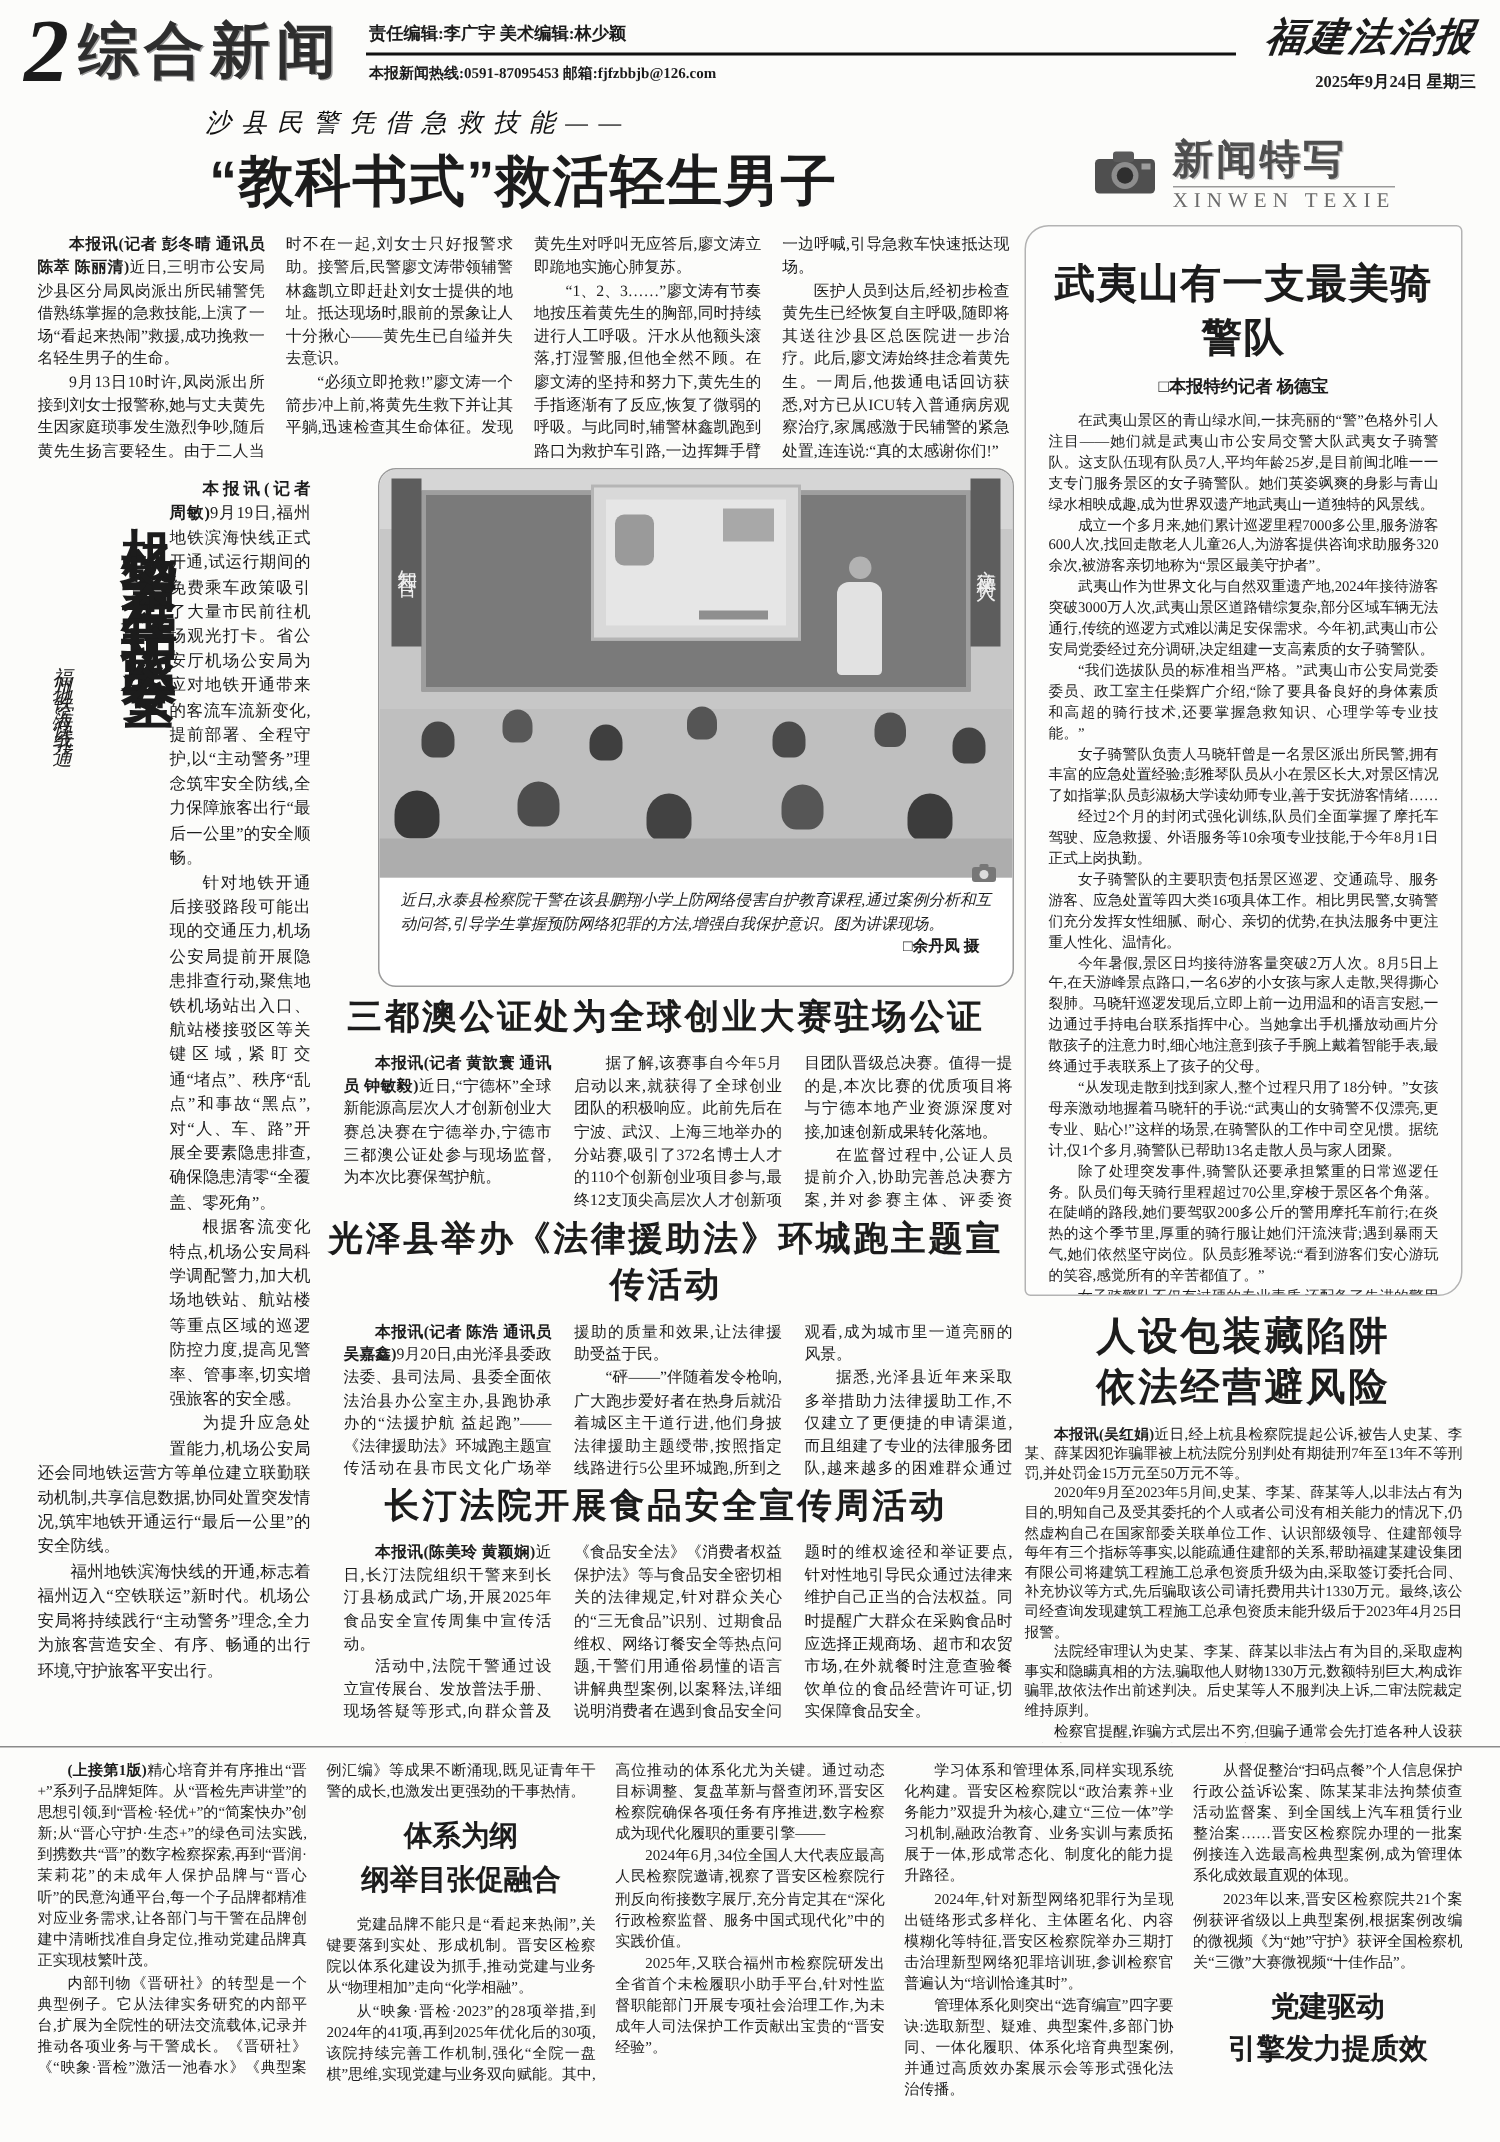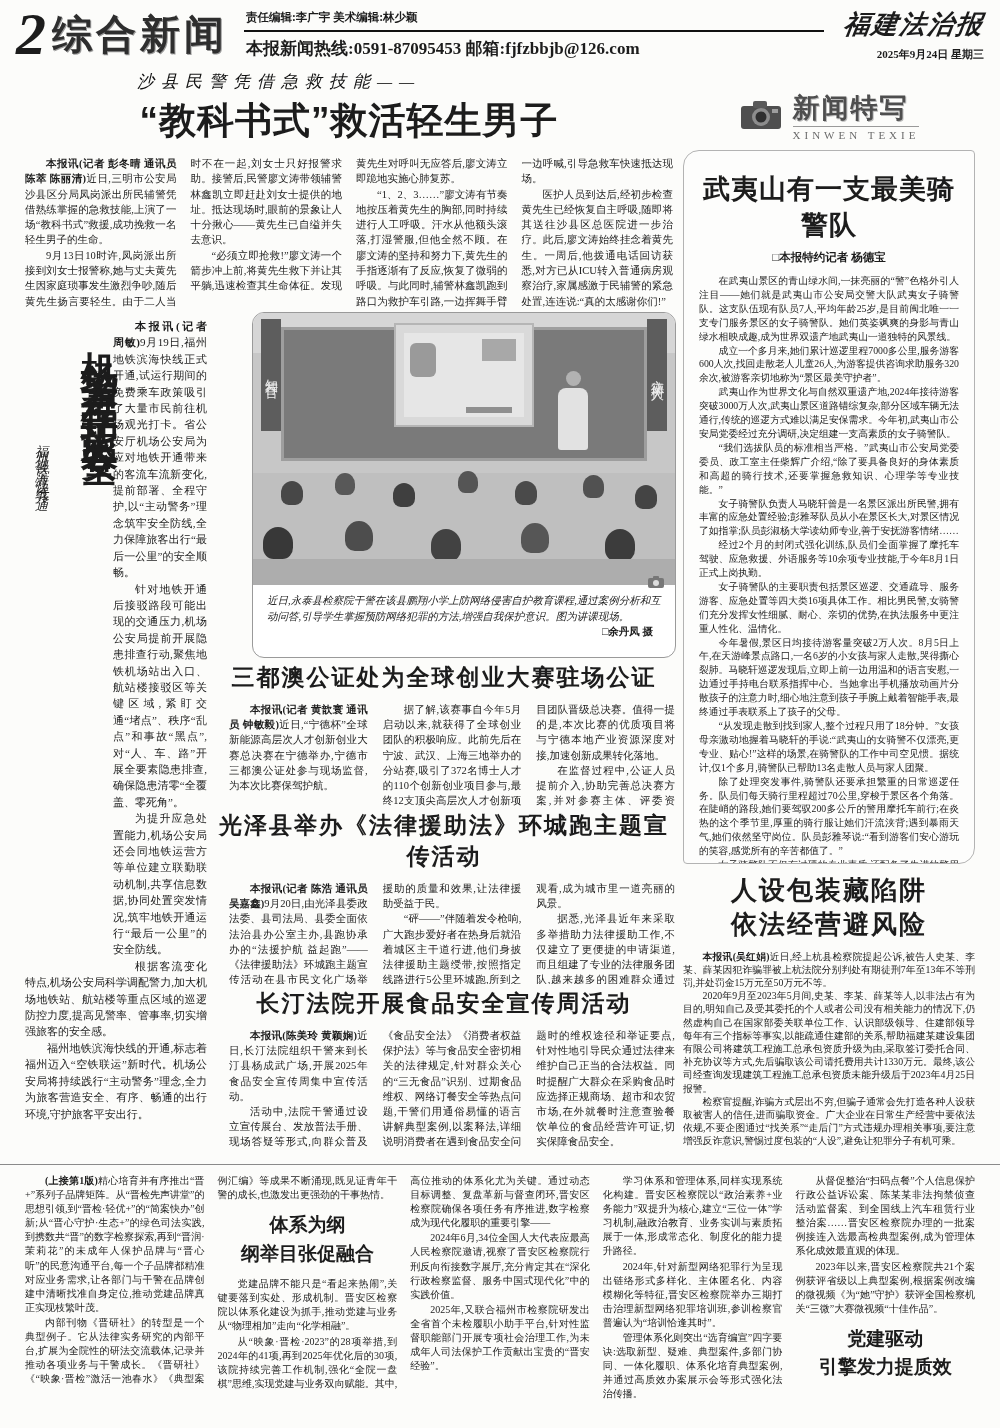--- a/index.html
+++ b/index.html
@@ -8,21 +8,21 @@
   .sans{font-family:"Liberation Sans","DejaVu Sans",sans-serif;}
 
   
   .hdr{position:absolute;top:6px;left:16px;right:16px;height:56px;display:flex;align-items:center;}
   .pagenum{font-size:60px;font-weight:bold;font-style:italic;line-height:56px;letter-spacing:-2px;}
   .secname{font-size:40px;font-weight:900;letter-spacing:4px;color:#2e2e2e;line-height:56px;margin-left:8px;
            text-shadow:1px 1px 0 #999;}
   .hdr-mid{flex:1;margin-left:16px;display:flex;flex-direction:column;justify-content:flex-start;}
   .hdr-mid .l1{font-size:11.5px;font-weight:bold;padding:2px 0 5px 2px;}
   .hdr-rule{border-bottom:2px solid #111;}
-  .hdr-mid .l2{font-size:17px;font-weight:bold;padding:5px 0 0 2px;}
+  .hdr-mid .l2{font-size:10px;font-weight:bold;padding:5px 0 0 2px;}
   .hdr-right{width:160px;text-align:right;}
   .masthead{font-size:26px;font-weight:bold;font-style:italic;transform:skewX(-8deg);letter-spacing:2px;}
   .dateline{font-size:11px;font-weight:bold;margin-top:5px;}
 
   
   .para{margin:0;text-indent:2em;text-align:justify;}
   .lead-b{font-weight:bold;}
   .subhead{font-weight:bold;text-align:center;margin:9px 0;font-size:19px;line-height:1.5;
            font-family:Liberation Serif, serif;}
 
@@ -66,21 +66,21 @@
 
   
   .midstory{position:absolute;left:213px;width:462px;overflow:hidden;}
   .mid-head{font-size:23px;font-weight:900;text-align:center;letter-spacing:2px;margin:0 0 9px;}
   .mid-body{column-count:3;column-gap:15px;font-size:10.5px;line-height:15.2px;text-align:justify;overflow:hidden;margin-left:16px;}
 
   
   .badge{position:absolute;left:683px;top:86px;width:292px;height:58px;display:flex;align-items:center;justify-content:center;gap:10px;}
   .badge-title{font-size:27px;font-weight:900;color:#4e4e4e;letter-spacing:2px;
                font-family:"Liberation Sans","DejaVu Sans",sans-serif;text-shadow:1px 1px 0 #bbb;}
-  .badge-sub{font-size:11px;letter-spacing:4px;color:#6b6b6b;text-align:right;border-top:1px solid #999;padding-top:2px;}
+  .badge-sub{font-size:14px;letter-spacing:4px;color:#6b6b6b;text-align:right;border-top:1px solid #999;padding-top:2px;}
   .feature-box{position:absolute;left:683px;top:150px;width:292px;height:714px;border:1px solid #b3b3b3;
                border-radius:16px 4px 16px 4px;padding:10px 15px;box-sizing:border-box;overflow:hidden;background:#fdfdfc;}
   .f-head{font-size:27px;font-weight:900;text-align:center;letter-spacing:1px;margin:10px 0 7px;}
   .f-byline{text-align:center;font-weight:bold;font-size:11.5px;margin-bottom:9px;}
   .f-body{font-size:9.8px;line-height:13.9px;text-align:justify;}
 
   .fraud{position:absolute;left:683px;top:872px;width:292px;height:290px;overflow:hidden;}
   .fraud-head{font-size:26px;font-weight:900;text-align:center;line-height:1.3;letter-spacing:2px;margin:2px 0 8px;}
   .fraud-body{font-size:9.8px;line-height:13.2px;text-align:justify;}
 
@@ -107,40 +107,40 @@
     <div class="hdr-right">
       <div class="masthead">福建法治报</div>
       <div class="dateline">2025年9月24日 星期三</div>
     </div>
   </div>
 
   <section class="lead-story">
     <div class="kicker">沙县民警凭借急救技能——</div>
     <h1 class="lead-head sans">“教科书式”救活轻生男子</h1>
     <div class="lead-body">
-      <p class="para"><b class="lead-b">本报讯(记者 彭冬晴 通讯员 陈萃 陈丽清)</b><span>近日,三明市公安局沙县区分局凤岗派出所民辅警凭借熟练掌握的急救技能,上演了一场“教科书式”救援,成功挽救一名轻生男子的生命。</span></p>
+      <p class="para"><b class="lead-b">本报讯(记者 彭冬晴 通讯员 陈萃 陈丽清)</b><span>近日,三明市公安局沙县区分局凤岗派出所民辅警凭借熟练掌握的急救技能,上演了一场“看起来热闹”救援,成功挽救一名轻生男子的生命。</span></p>
       <div>
           <p class="para">9月13日10时许,凤岗派出所接到刘女士报警称,她与丈夫黄先生因家庭琐事发生激烈争吵,随后黄先生扬言要轻生。由于二人当时不在一起,刘女士只好报警求助。接警后,民警廖文涛带领辅警林鑫凯立即赶赴刘女士提供的地址。抵达现场时,眼前的景象让人十分揪心——黄先生已自缢并失去意识。</p>
           <p class="para">“必须立即抢救!”廖文涛一个箭步冲上前,将黄先生救下并让其平躺,迅速检查其生命体征。发现黄先生对呼叫无应答后,廖文涛立即跪地实施心肺复苏。</p>
           <p class="para">“1、2、3……”廖文涛有节奏地按压着黄先生的胸部,同时持续进行人工呼吸。汗水从他额头滚落,打湿警服,但他全然不顾。在廖文涛的坚持和努力下,黄先生的手指逐渐有了反应,恢复了微弱的呼吸。与此同时,辅警林鑫凯跑到路口为救护车引路,一边挥舞手臂一边呼喊,引导急救车快速抵达现场。</p>
           <p class="para">医护人员到达后,经初步检查黄先生已经恢复自主呼吸,随即将其送往沙县区总医院进一步治疗。此后,廖文涛始终挂念着黄先生。一周后,他拨通电话回访获悉,对方已从ICU转入普通病房观察治疗,家属感激于民辅警的紧急处置,连连说:“真的太感谢你们!”</p>
         </div>
     </div>
   </section>
 
   <section class="airport">
     <div class="vwrap">
       <div class="vsub">福州地铁滨海快线开通</div>
       <div class="vhead">机场警方全程守护旅客安全</div>
     </div>
     <p class="para"><b class="lead-b">本报讯(记者 周敏)</b><span>9月19日,福州地铁滨海快线正式开通,试运行期间的免费乘车政策吸引了大量市民前往机场观光打卡。省公安厅机场公安局为应对地铁开通带来的客流车流新变化,提前部署、全程守护,以“主动警务”理念筑牢安全防线,全力保障旅客出行“最后一公里”的安全顺畅。</span></p>
     <div>
         <p class="para">针对地铁开通后接驳路段可能出现的交通压力,机场公安局提前开展隐患排查行动,聚焦地铁机场站出入口、航站楼接驳区等关键区域,紧盯交通“堵点”、秩序“乱点”和事故“黑点”,对“人、车、路”开展全要素隐患排查,确保隐患清零“全覆盖、零死角”。</p>
+        <p class="para">根据客流变化特点,机场公安局科学调配警力,加大机场地铁站、航站楼等重点区域的巡逻防控力度,提高见警率、管事率,切实增强旅客的安全感。</p>
         <p class="para">为提升应急处置能力,机场公安局还会同地铁运营方等单位建立联勤联动机制,共享信息数据,协同处置突发情况,筑牢地铁开通运行“最后一公里”的安全防线。</p>
-        <p class="para">根据客流变化特点,机场公安局科学调配警力,加大机场地铁站、航站楼等重点区域的巡逻防控力度,提高见警率、管事率,切实增强旅客的安全感。</p>
         <p class="para">福州地铁滨海快线的开通,标志着福州迈入“空铁联运”新时代。机场公安局将持续践行“主动警务”理念,全力为旅客营造安全、有序、畅通的出行环境,守护旅客平安出行。</p>
       </div>
   </section>
 
   <figure class="photo-frame" style="margin:0">
     <div class="photo-area">
       <div class="board"></div>
       <div class="banner left">知行合一</div>
       <div class="banner right">立德树人</div>
       <div class="screen">
@@ -251,20 +251,21 @@
 
   <section class="fraud">
     <h2 class="fraud-head sans">
       <div>人设包装藏陷阱</div>
       <div>依法经营避风险</div>
     </h2>
     <div class="fraud-body">
       <p class="para"><b class="lead-b">本报讯(吴红娟)</b><span>近日,经上杭县检察院提起公诉,被告人史某、李某、薛某因犯诈骗罪被上杭法院分别判处有期徒刑7年至13年不等刑罚,并处罚金15万元至50万元不等。</span></p>
       <div>
           <p class="para">2020年9月至2023年5月间,史某、李某、薛某等人,以非法占有为目的,明知自己及受其委托的个人或者公司没有相关能力的情况下,仍然虚构自己在国家部委关联单位工作、认识部级领导、住建部领导每年有三个指标等事实,以能疏通住建部的关系,帮助福建某建设集团有限公司将建筑工程施工总承包资质升级为由,采取签订委托合同、补充协议等方式,先后骗取该公司请托费用共计1330万元。最终,该公司经查询发现建筑工程施工总承包资质未能升级后于2023年4月25日报警。</p>
+          <p class="para">法院经审理认为史某、李某、薛某以非法占有为目的,采取虚构事实和隐瞒真相的方法,骗取他人财物1330万元,数额特别巨大,构成诈骗罪,故依法作出前述判决。后史某等人不服判决上诉,二审法院裁定维持原判。</p>
           <p class="para">检察官提醒,诈骗方式层出不穷,但骗子通常会先打造各种人设获取被害人的信任,进而骗取资金。广大企业在日常生产经营中要依法依规,不要企图通过“找关系”“走后门”方式违规办理相关事项,要注意增强反诈意识,警惕过度包装的“人设”,避免让犯罪分子有机可乘。</p>
         </div>
     </div>
   </section>
 
   <div class="bottom-rule"></div>
   <section class="continued">
     <p class="para"><b class="lead-b">(上接第1版)</b><span>精心培育并有序推出“晋+”系列子品牌矩阵。从“晋检先声讲堂”的思想引领,到“晋检·轻优+”的“简案快办”创新;从“晋心守护·生态+”的绿色司法实践,到携数共“晋”的数字检察探索,再到“晋润·茉莉花”的未成年人保护品牌与“晋心听”的民意沟通平台,每一个子品牌都精准对应业务需求,让各部门与干警在品牌创建中清晰找准自身定位,推动党建品牌真正实现枝繁叶茂。</span></p>
     <div>
         <p class="para">内部刊物《晋研社》的转型是一个典型例子。它从法律实务研究的内部平台,扩展为全院性的研法交流载体,记录并推动各项业务与干警成长。《晋研社》《“映象·晋检”激活一池春水》《典型案例汇编》等成果不断涌现,既见证青年干警的成长,也激发出更强劲的干事热情。</p>

